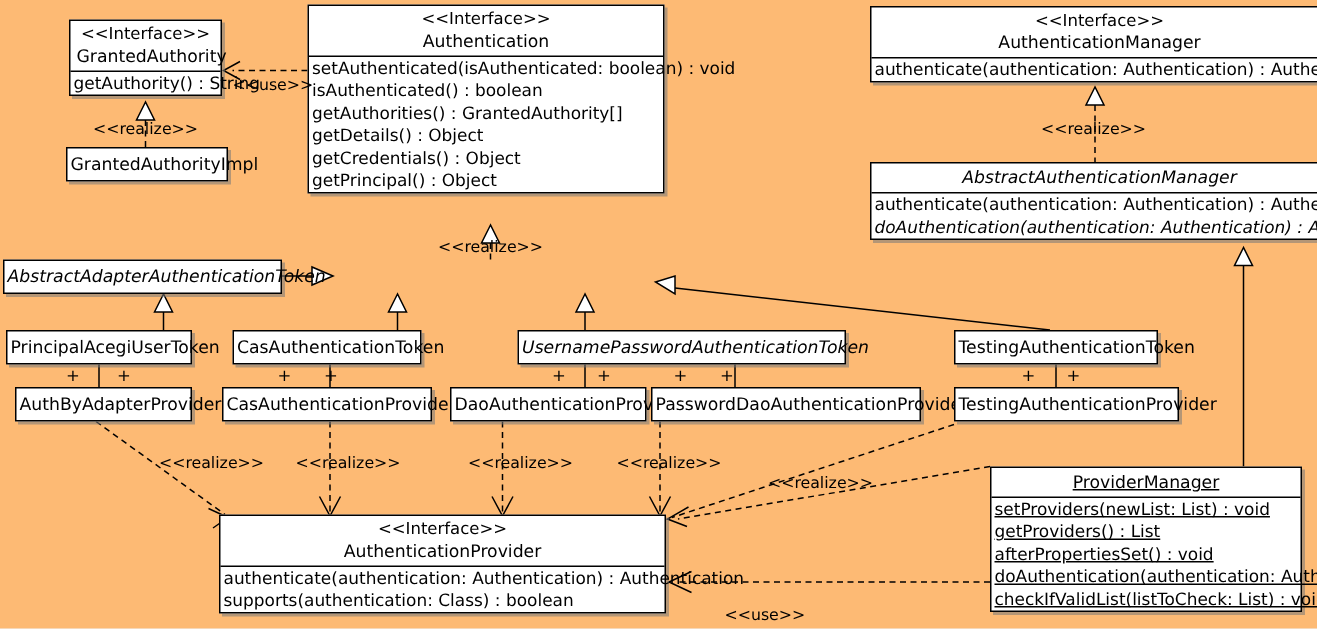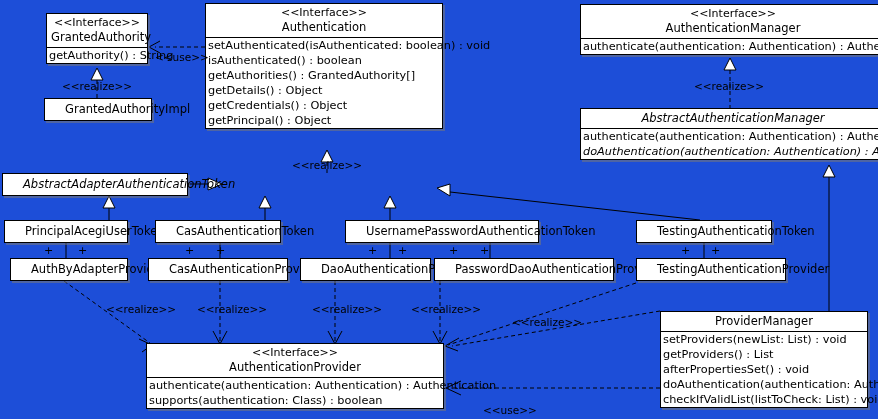--- a/index.html
+++ b/index.html
@@ -12,21 +12,21 @@
     height: 419px;
     position: relative;
     overflow: hidden;
     font-family: "DejaVu Sans", sans-serif;
   }
   #canvas {
     position: absolute;
     left: 0; top: 0;
     width: 878px;
     height: 419px;
-    background: #1d4ed8;
+    background: #fdba74;
   }
   
   .uml {
     position: absolute;
     background: #ffffff;
     border: 1px solid #000000;
     box-sizing: border-box;
     box-shadow: 2px 2px 0 0 rgba(120,120,120,0.55);
     z-index: 5;
   }
@@ -66,21 +66,21 @@
     white-space: nowrap;
     padding-left: 2px;
     overflow: visible;
     color: #000;
   }
   .uml .op.abs {
     font-style: italic;
   }
   
   .uml.simple .hdr {
-    padding: 3px 5px 4px 20px;
+    padding: 3px 5px 4px 2px;
   }
   .lbl {
     position: absolute;
     font-size: 10.5px;
     color: #000;
     white-space: nowrap;
     z-index: 6;
     line-height: 12px;
   }
   .plus {
@@ -235,21 +235,21 @@
       <span class="cname">PrincipalAcegiUserToken</span>
     </div>
   </div>
 
   <div class="uml simple" style="left:155px; top:220px; width:126px;">
     <div class="hdr">
       <span class="cname">CasAuthenticationToken</span>
     </div>
   </div>
 
-  <div class="uml simple" style="left:345px; top:220px; width:194px;">
+  <div class="uml simple" style="left:345px; top:220px; width:219px;font-style:italic;">
     <div class="hdr">
       <span class="cname">UsernamePasswordAuthenticationToken</span>
     </div>
   </div>
 
   <div class="uml simple" style="left:636px; top:220px; width:136px;">
     <div class="hdr">
       <span class="cname">TestingAuthenticationToken</span>
     </div>
   </div>
@@ -289,21 +289,21 @@
       <span class="stereo">&lt;&lt;Interface&gt;&gt;</span>
       <span class="cname">AuthenticationProvider</span>
     </div>
     <div class="sep"></div>
     <div class="ops">
       <div class="op">authenticate(authentication: Authentication) : Authentication</div>
       <div class="op">supports(authentication: Class) : boolean</div>
     </div>
   </div>
 
-  <div class="uml" style="left:660px; top:311px; width:208px;">
+  <div class="uml" style="left:660px; top:311px; width:208px;text-decoration:underline;">
     <div class="hdr">
       <span class="cname">ProviderManager</span>
     </div>
     <div class="sep"></div>
     <div class="ops">
       <div class="op">setProviders(newList: List) : void</div>
       <div class="op">getProviders() : List</div>
       <div class="op">afterPropertiesSet() : void</div>
       <div class="op">doAuthentication(authentication: Authentication) : Authentication</div>
       <div class="op">checkIfValidList(listToCheck: List) : void</div>

